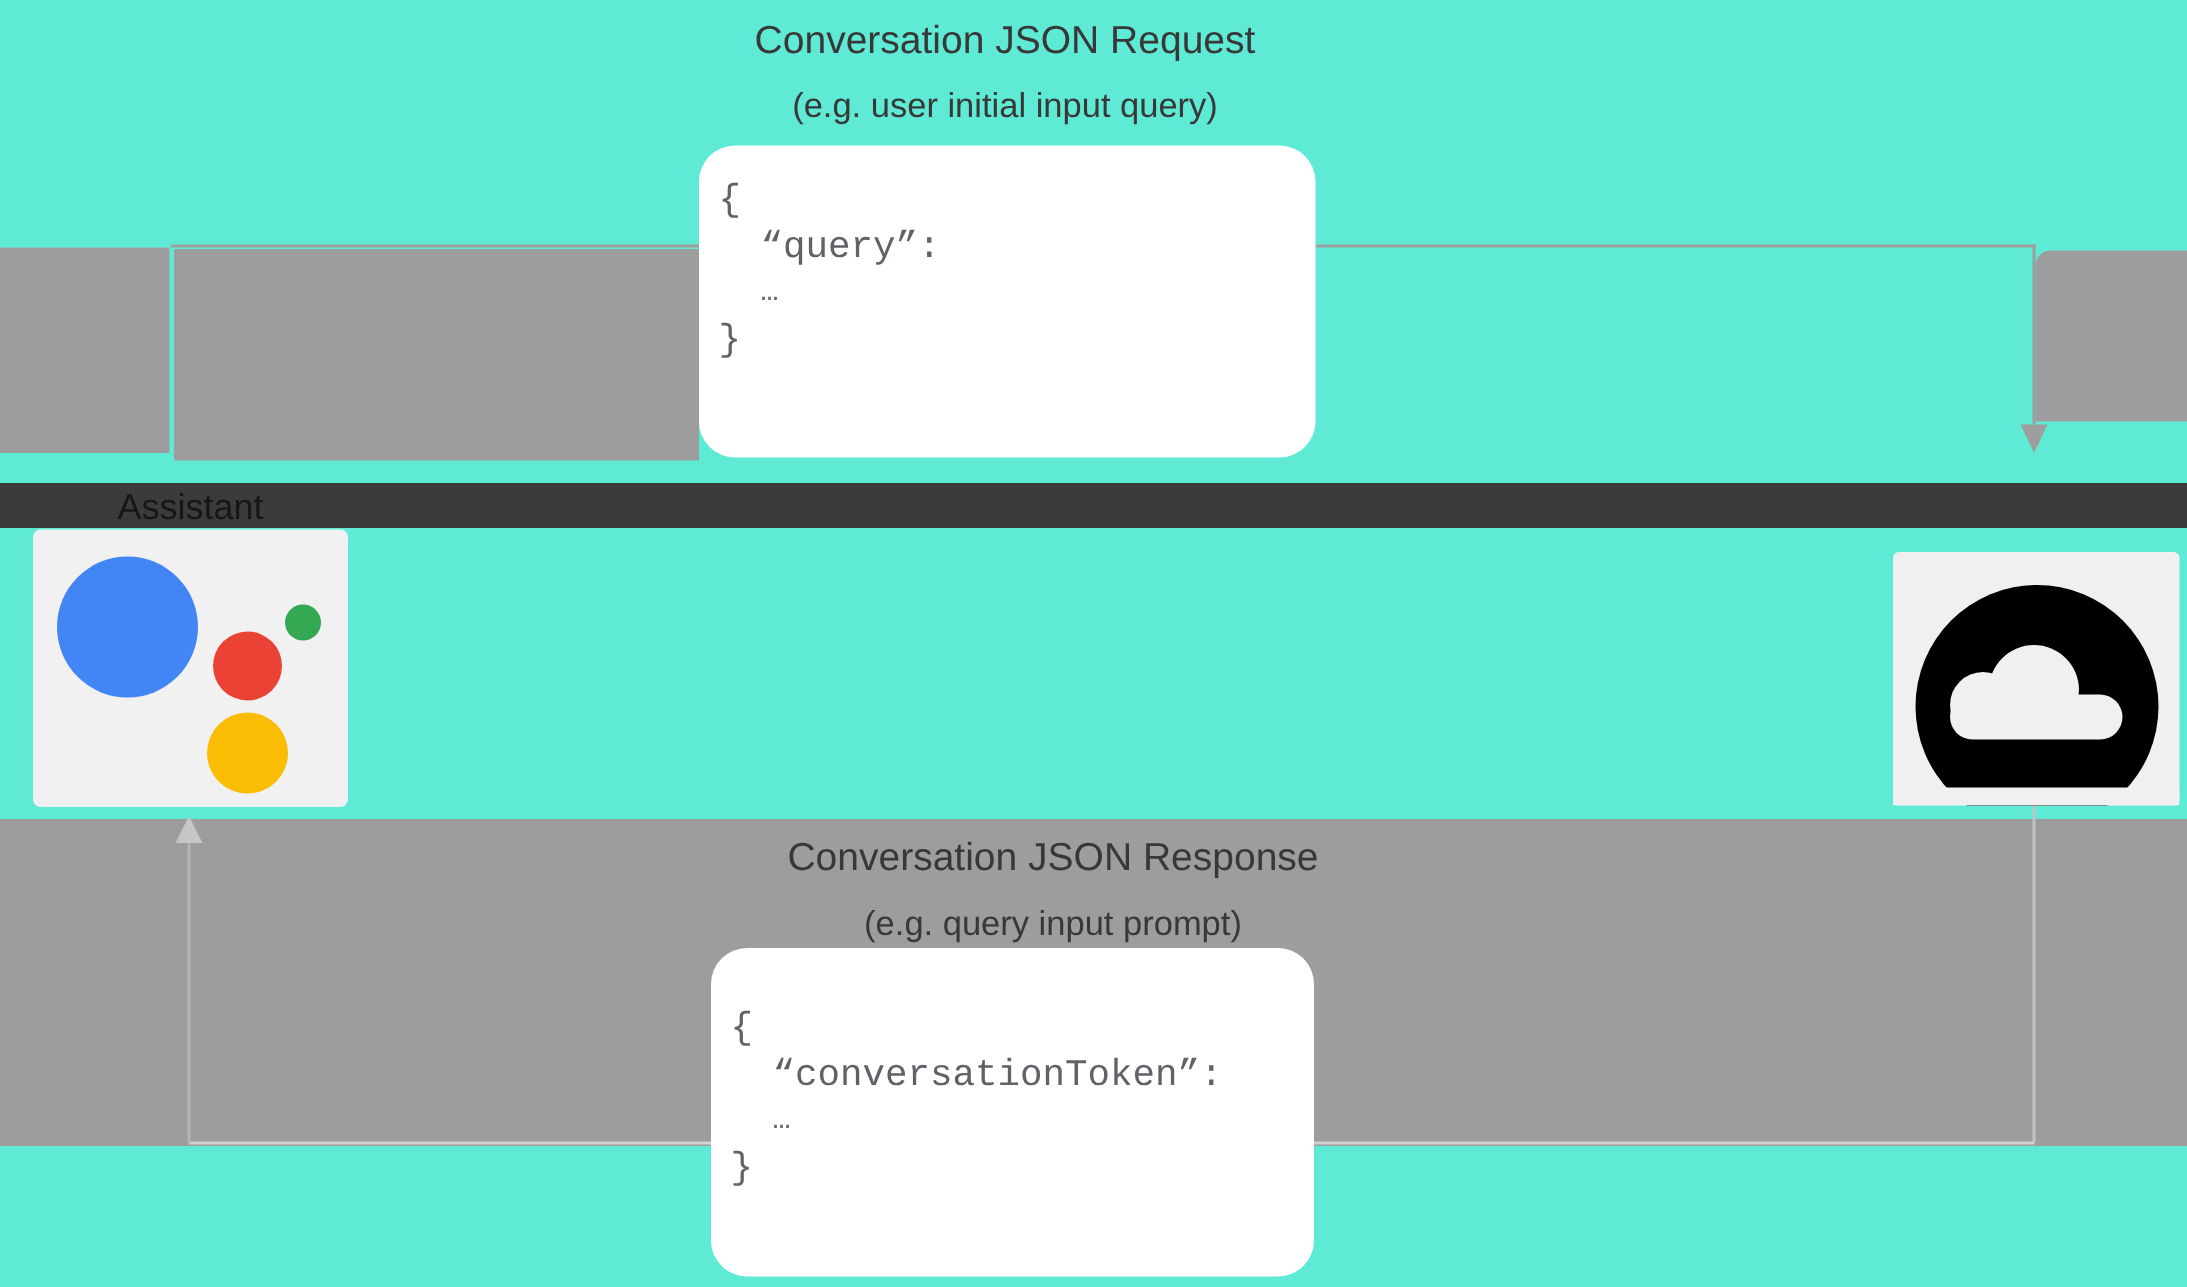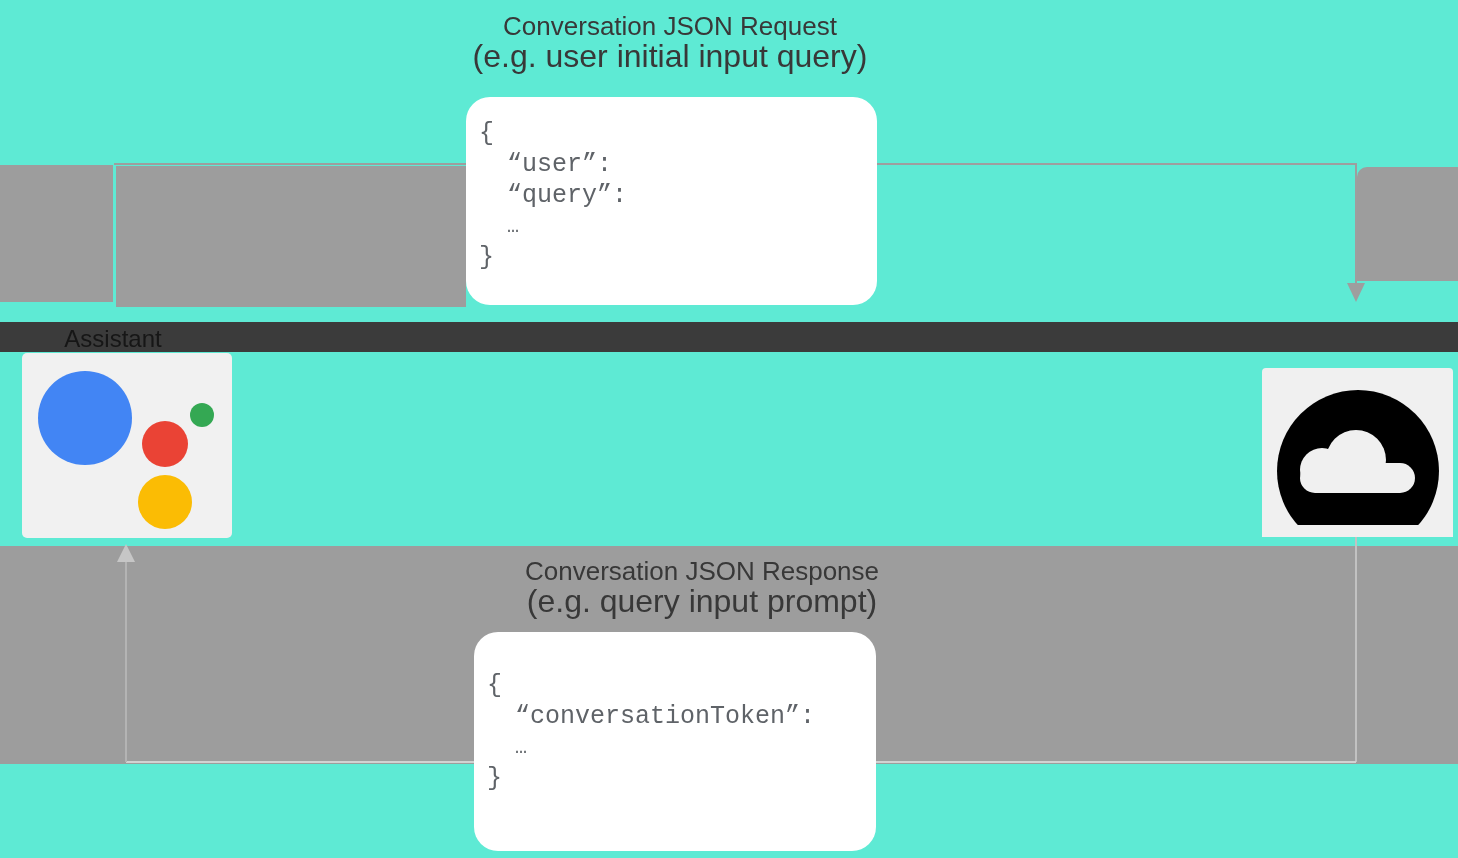--- a/index.html
+++ b/index.html
@@ -24,28 +24,28 @@
   #res-line-v-right{left:1355px;top:537px;width:2px;height:225px;background:#c2c2c2;}
   #res-line-h{left:126px;top:761px;width:1230px;height:2px;background:#d2d2d2;}
   #res-line-v-left{left:125px;top:562px;width:2px;height:200px;background:#b4b4b4;}
   #res-head{position:absolute;left:117px;top:544px;width:0;height:0;
     border-left:9px solid transparent;border-right:9px solid transparent;
     border-bottom:18px solid #c6c6c6;}
 
   
   .caption{position:absolute;text-align:center;color:#383838;}
   .caption .l1{font-size:26px;line-height:30px;}
-  .caption .l2{font-size:32px;line-height:30px;}
+  .caption .l2{font-size:23px;line-height:30px;margin-top:14px;}
   #request-caption{left:320px;top:11px;width:700px;}
   #response-caption{left:352px;top:556px;width:700px;}
 
   
   #label-strip{position:absolute;left:0;top:322px;width:1458px;height:30px;background:#3b3b3b;}
   .node-label{position:absolute;top:325px;font-size:24px;color:#161616;text-align:center;}
-  #assistant-label{left:8px;width:210px;}
+  #assistant-label{left:22px;width:210px;}
   #fulfillment-label{left:1262px;width:191px;}
 
   
   .tile{position:absolute;background:#f1f1f1;border-radius:5px;}
   #assistant-tile{left:22px;top:353px;width:210px;height:185px;}
   #fulfillment-tile{left:1262px;top:368px;width:191px;height:169px;background:#f0f0f0;border-radius:4px;}
   .dot{position:absolute;border-radius:50%;}
   #dot-blue{left:16px;top:18px;width:94px;height:94px;background:#4285f4;}
   #dot-red{left:120px;top:68px;width:46px;height:46px;background:#ea4335;}
   #dot-green{left:168px;top:50px;width:24px;height:24px;background:#34a853;}
@@ -103,21 +103,20 @@
       <circle cx="96" cy="103" r="81" fill="#000"></circle>
       <rect x="0" y="157" width="191" height="12" fill="#f0f0f0"></rect>
       <circle cx="94" cy="92" r="30" fill="#f0f0f0"></circle>
       <circle cx="60" cy="102" r="22" fill="#f0f0f0"></circle>
       <rect x="38" y="95" width="115" height="30" rx="15" fill="#f0f0f0"></rect>
     </svg>
   </div>
 
   <div class="code-box" id="request-box">
     <div class="code-line">{</div>
-    <div class="code-line indent">“user”:</div>
     <div class="code-line indent">“query”:</div>
     <div class="code-line indent ellipsis">…</div>
     <div class="code-line">}</div>
   </div>
 
   <div class="code-box" id="response-box">
     <div class="code-line">{</div>
     <div class="code-line indent">“conversationToken”:</div>
     <div class="code-line indent ellipsis">…</div>
     <div class="code-line">}</div>

